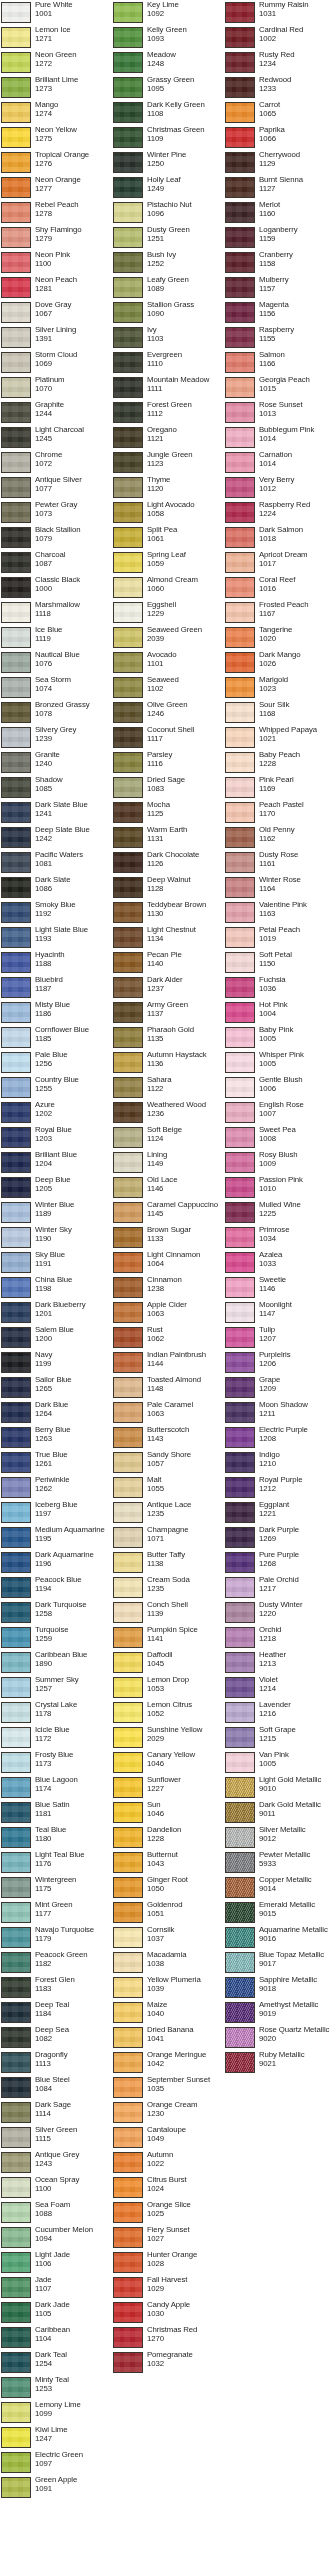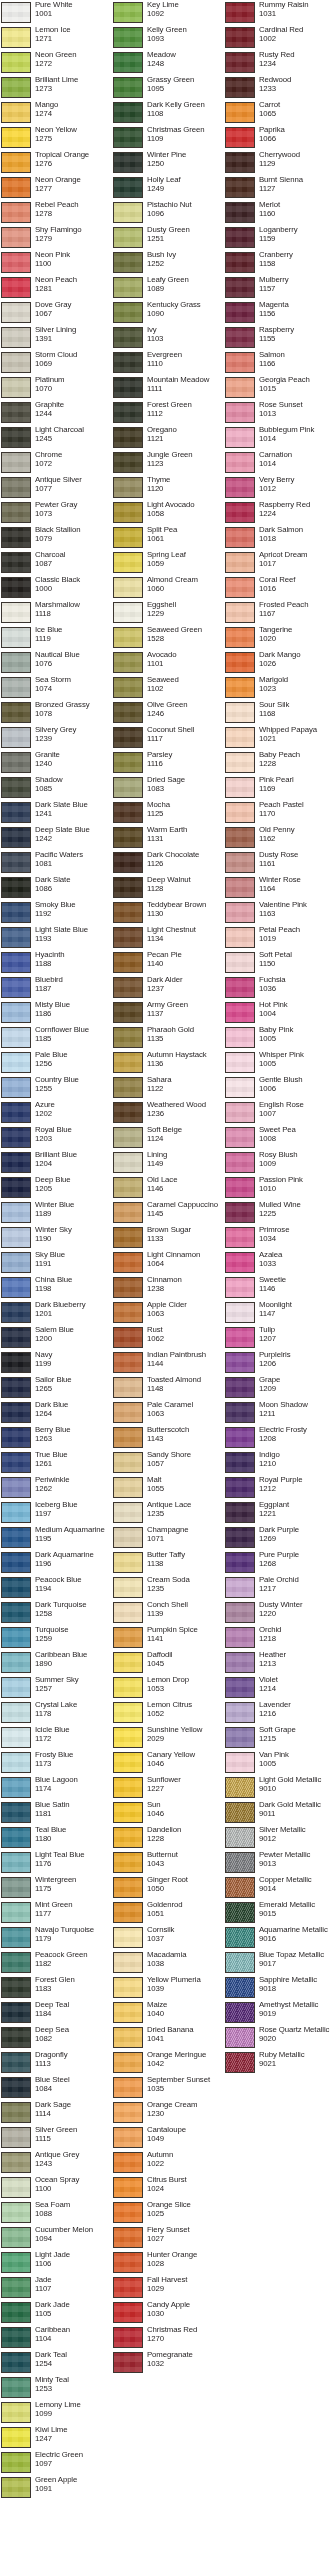--- a/index.html
+++ b/index.html
@@ -864,21 +864,21 @@
       <div class="swatch-row">
         <div class="chip" style="background: rgb(160, 168, 95);"></div>
         <div class="labels">
           <span class="cname">Leafy Green</span>
           <span class="ccode">1089</span>
         </div>
       </div>
       <div class="swatch-row">
         <div class="chip" style="background: rgb(119, 130, 63);"></div>
         <div class="labels">
-          <span class="cname">Kentucky Grass</span>
+          <span class="cname">Stallion Grass</span>
           <span class="ccode">1090</span>
         </div>
       </div>
       <div class="swatch-row">
         <div class="chip" style="background: rgb(74, 80, 50);"></div>
         <div class="labels">
           <span class="cname">Ivy</span>
           <span class="ccode">1103</span>
         </div>
       </div>
@@ -956,21 +956,21 @@
         <div class="chip" style="background: rgb(240, 239, 227);"></div>
         <div class="labels">
           <span class="cname">Eggshell</span>
           <span class="ccode">1229</span>
         </div>
       </div>
       <div class="swatch-row">
         <div class="chip" style="background: rgb(204, 193, 100);"></div>
         <div class="labels">
           <span class="cname">Seaweed Green</span>
-          <span class="ccode">1528</span>
+          <span class="ccode">2039</span>
         </div>
       </div>
       <div class="swatch-row">
         <div class="chip" style="background: rgb(151, 146, 74);"></div>
         <div class="labels">
           <span class="cname">Avocado</span>
           <span class="ccode">1101</span>
         </div>
       </div>
       <div class="swatch-row">
@@ -1846,21 +1846,21 @@
       <div class="swatch-row">
         <div class="chip" style="background: rgb(71, 48, 96);"></div>
         <div class="labels">
           <span class="cname">Moon Shadow</span>
           <span class="ccode">1211</span>
         </div>
       </div>
       <div class="swatch-row">
         <div class="chip" style="background: rgb(124, 59, 147);"></div>
         <div class="labels">
-          <span class="cname">Electric Frosty</span>
+          <span class="cname">Electric Purple</span>
           <span class="ccode">1208</span>
         </div>
       </div>
       <div class="swatch-row">
         <div class="chip" style="background: rgb(61, 42, 92);"></div>
         <div class="labels">
           <span class="cname">Indigo</span>
           <span class="ccode">1210</span>
         </div>
       </div>
@@ -1966,21 +1966,21 @@
         <div class="chip metallic" style="background: rgb(185, 188, 187);"></div>
         <div class="labels">
           <span class="cname">Silver Metallic</span>
           <span class="ccode">9012</span>
         </div>
       </div>
       <div class="swatch-row">
         <div class="chip metallic" style="background: rgb(126, 128, 131);"></div>
         <div class="labels">
           <span class="cname">Pewter Metallic</span>
-          <span class="ccode">9013</span>
+          <span class="ccode">5933</span>
         </div>
       </div>
       <div class="swatch-row">
         <div class="chip metallic" style="background: rgb(168, 100, 60);"></div>
         <div class="labels">
           <span class="cname">Copper Metallic</span>
           <span class="ccode">9014</span>
         </div>
       </div>
       <div class="swatch-row">

